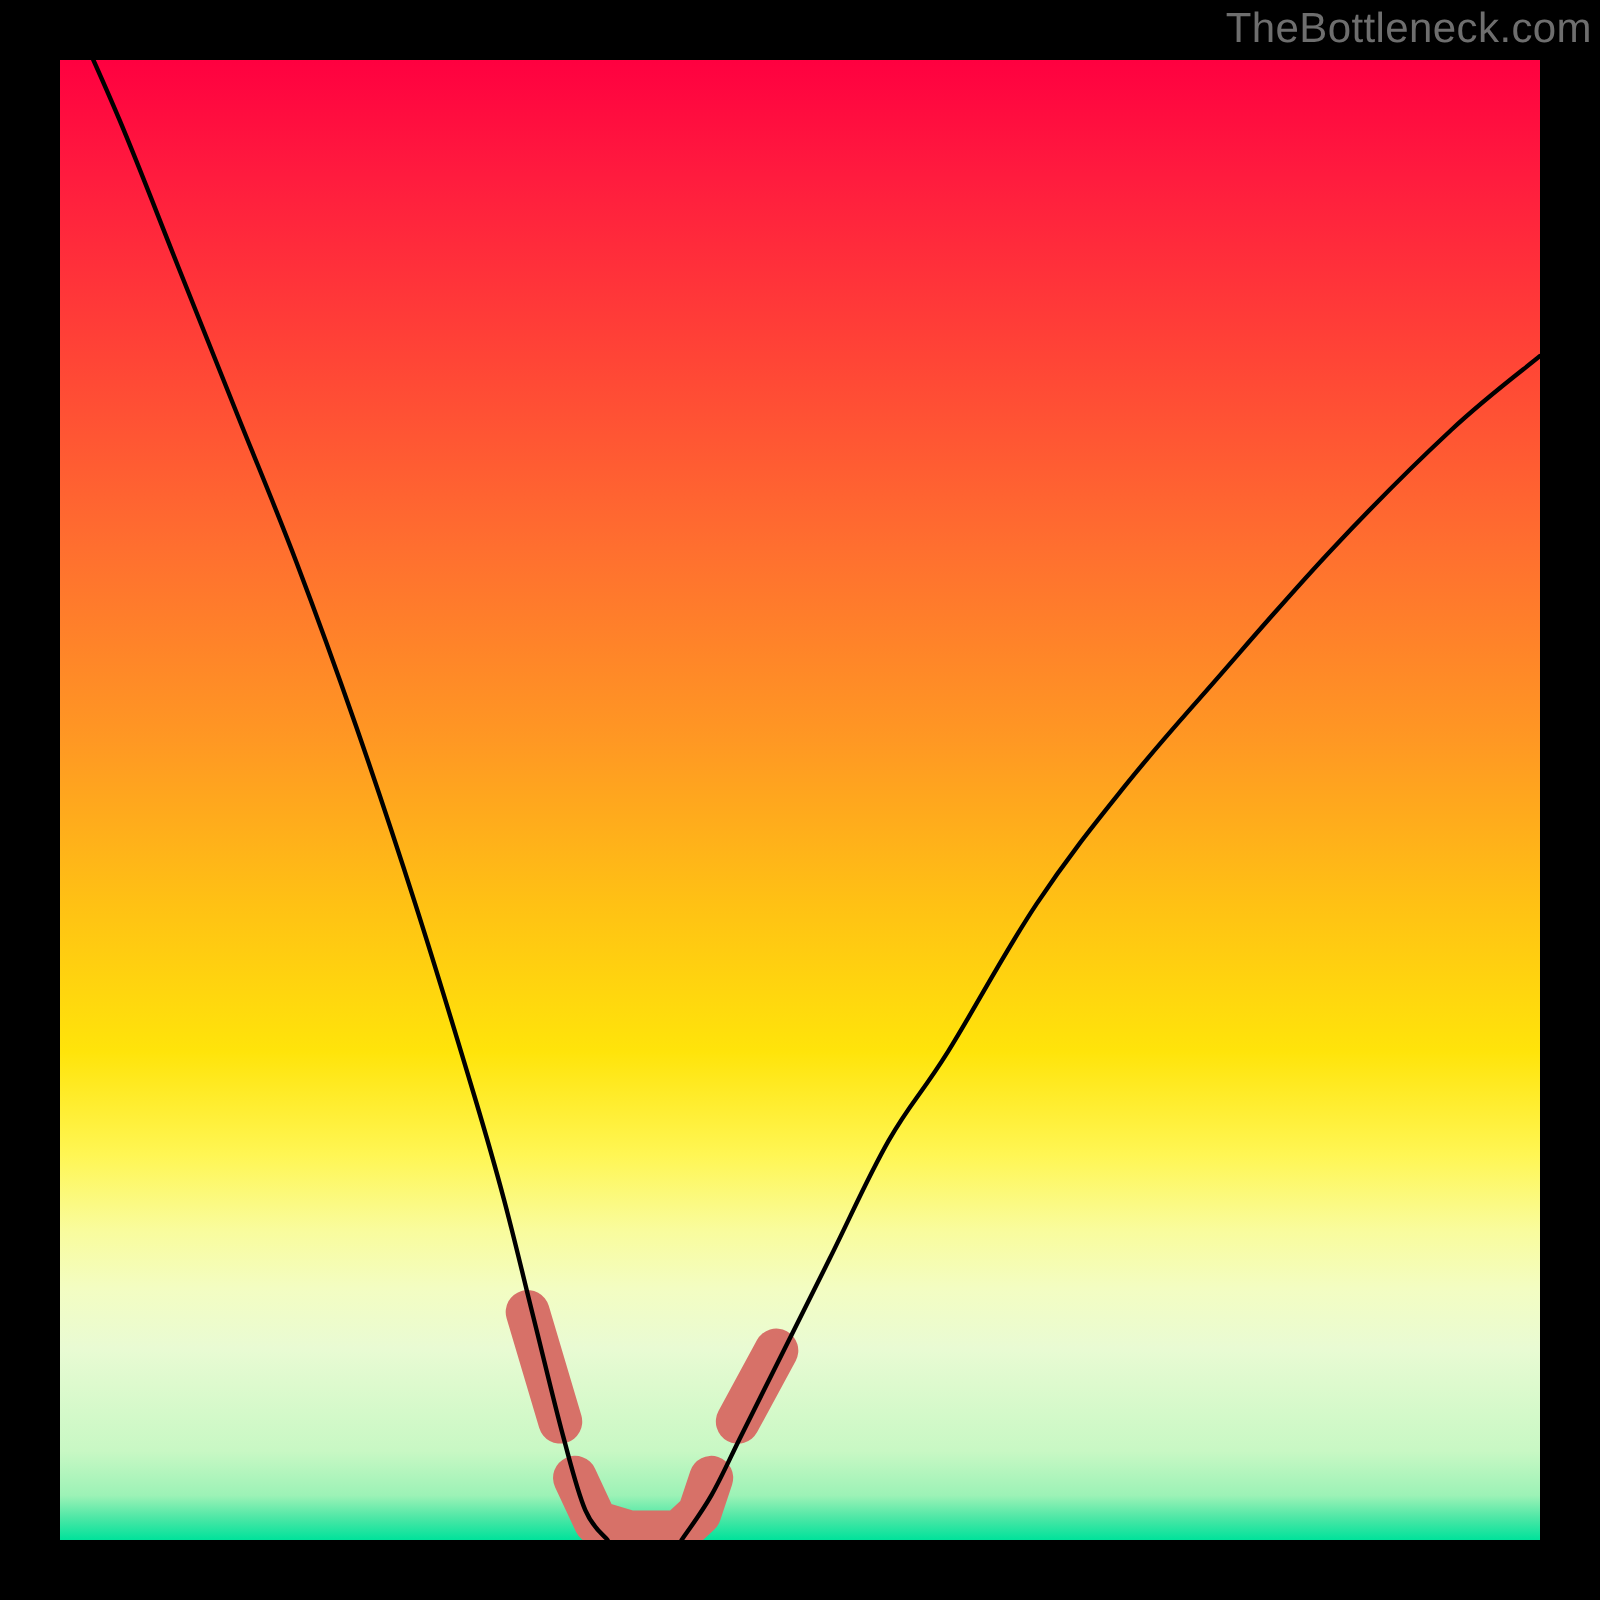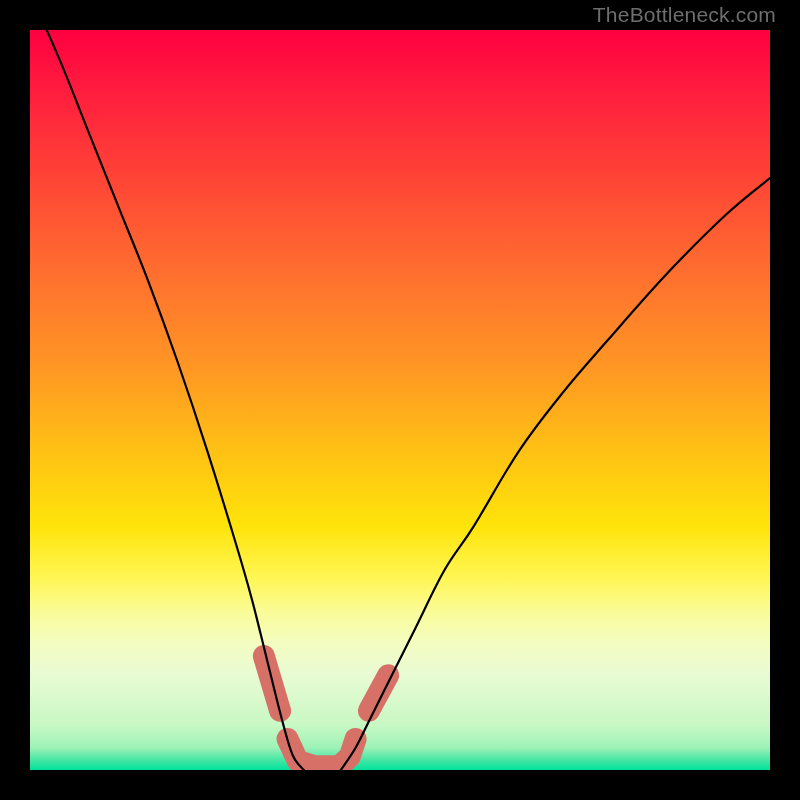--- a/index.html
+++ b/index.html
@@ -42,21 +42,21 @@
     );
   }
   .plot-svg {
     position: absolute;
     left: 0; top: 0;
     width: 740px;
     height: 740px;
   }
   .watermark {
     position: absolute;
-    right: 24px;
+    right: 4px;
     top: 3px;
     color: #6e6e6e;
     letter-spacing: 0.2px;
     font-size: 21px;
   }
   .curve {
     fill: none;
     stroke: #000000;
     stroke-width: 2.2;
     stroke-linecap: round;

